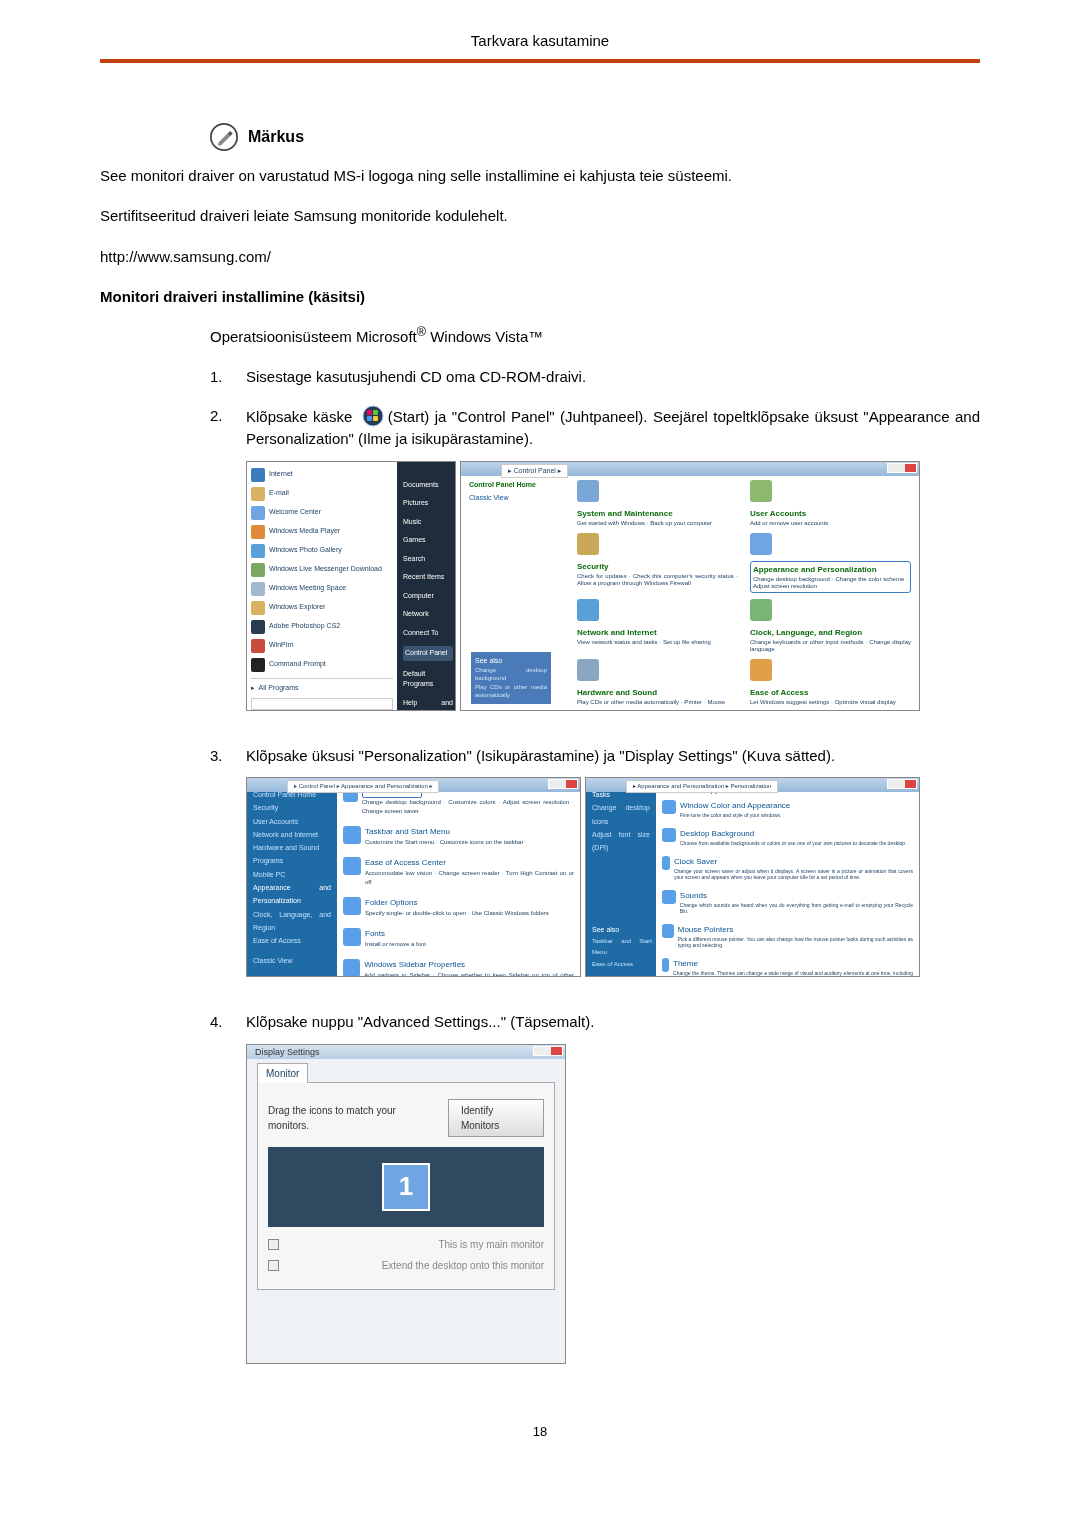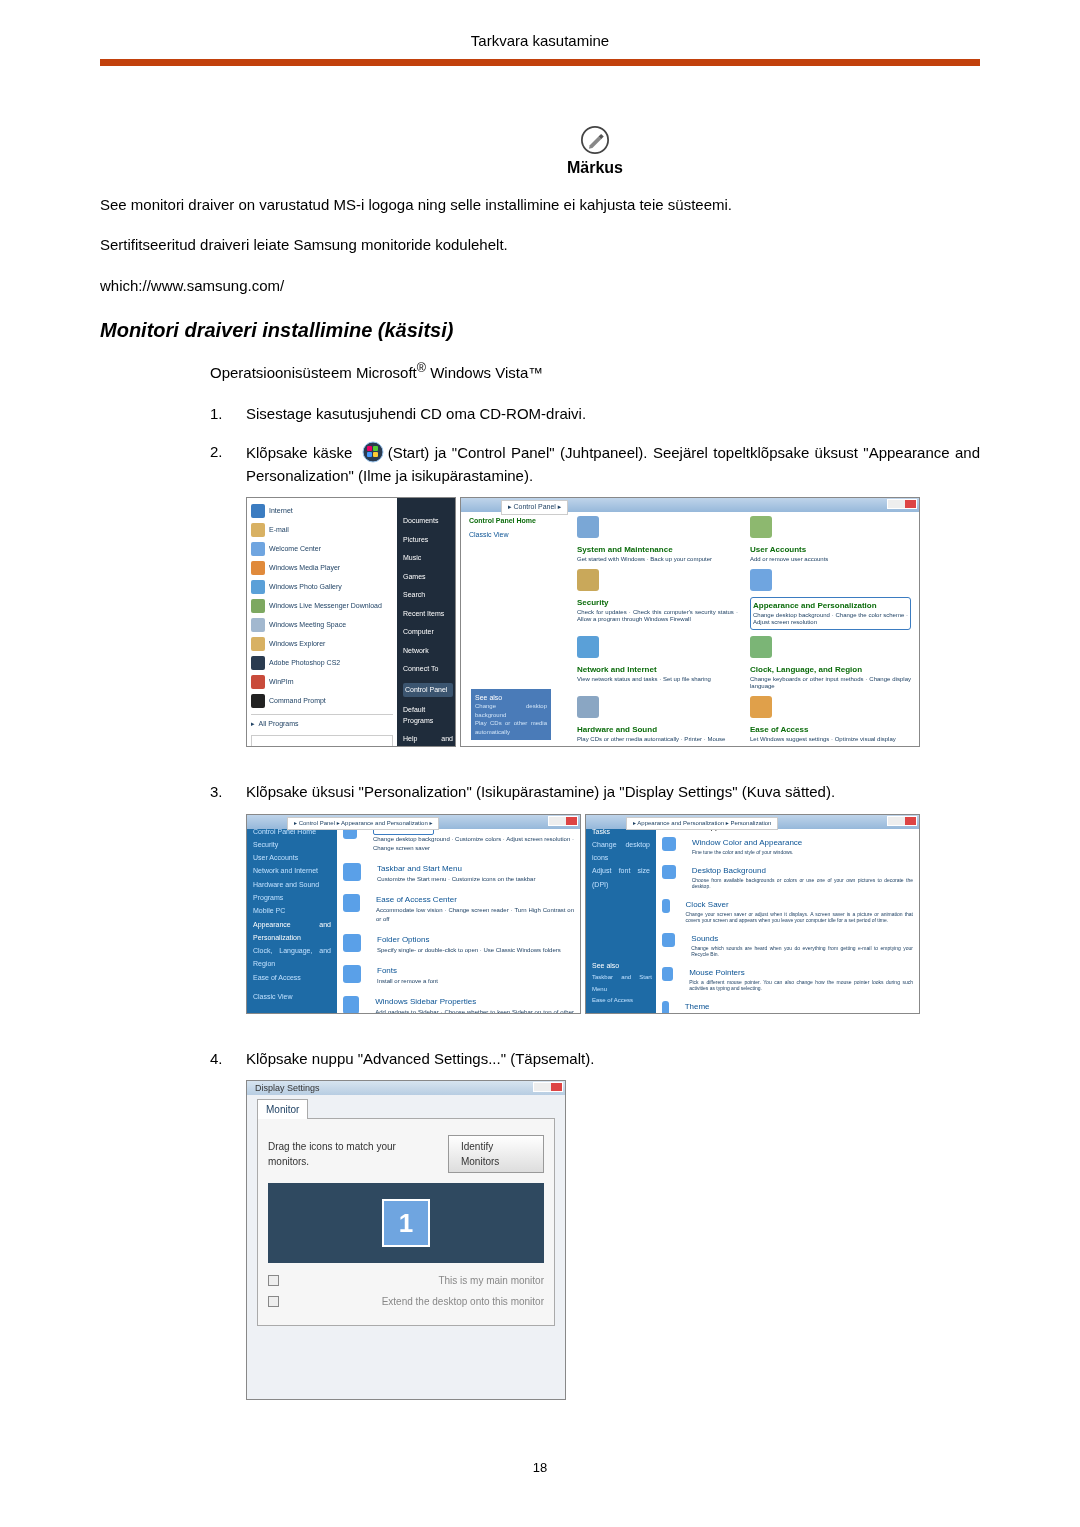--- a/index.html
+++ b/index.html
@@ -8,37 +8,36 @@
       font-size: 15px;
       color: #000;
       background: #fff;
       width: 1080px;
       margin: 0 auto;
       padding: 0 100px 40px 100px;
       line-height: 1.5;
     }
     .header-area {
       text-align: center;
-      border-bottom: 7px solid #c2410c;
+      border-bottom: 4px solid #c2410c;
       padding: 30px 0 6px 0;
       margin-bottom: 60px;
     }
     .header-title { font-size: 15px; }
     .markus-row {
       display: flex;
       align-items: center;
-      gap: 2px;
+      gap: 10px;
       margin-left: 110px;
       margin-bottom: 14px;
-      flex-direction: column;
     }
     .markus-icon svg { width: 28px; height: 28px; display: block; }
     .markus-label { font-weight: bold; font-size: 16px; }
     .indented-para { margin-bottom: 18px; }
-    .section-heading { font-size: 20px; font-weight: bold; margin: 12px 0 14px 0; font-style: italic; }
+    .section-heading { font-size: 15px; font-weight: bold; margin: 12px 0 14px 0; }
     .sub-line { margin-left: 110px; margin-bottom: 18px; }
     ol.steps { list-style: none; margin-left: 110px; }
     ol.steps > li { display: flex; gap: 22px; margin-bottom: 16px; }
     .step-num { min-width: 14px; }
     .step-body { flex: 1; }
     .inline-icon {
       display: inline-block;
       width: 22px; height: 22px;
       vertical-align: -5px;
       margin: 0 4px;
@@ -83,21 +82,21 @@
     .cp-left .cp-link { margin-bottom: 4px; }
     .cp-grid { flex: 1; display: grid; grid-template-columns: 1fr 1fr; gap: 6px 12px; }
     .cp-item { display: flex; gap: 6px; flex-direction: column; }
     .cp-icon { width: 22px; height: 22px; border-radius: 3px; }
     .cp-txt { flex: 1; }
     .cp-h { color: #0c6c0c; font-weight: bold; font-size: 8px; }
     .cp-s { color: #246; font-size: 6px; line-height: 1.2; }
     .personalize-body { display: flex; height: 100%; }
     .pz-side { width: 90px; background: #1e6ba6; color: #bfe0ff; padding: 10px 6px; font-size: 7px; line-height: 1.9; }
     .pz-main { flex: 1; padding: 6px; color: #246; font-size: 7px; }
-    .pz-row { display: flex; gap: 16px; margin-bottom: 10px; }
+    .pz-row { display: flex; gap: 4px; margin-bottom: 10px; }
     .pz-icon { width: 18px; height: 18px; background: #5aa0e8; border-radius: 3px; }
     .pz-h { color: #0b5394; font-size: 8px; }
     .ds-body { padding: 18px 10px 10px 10px; height: 100%; }
     .ds-tab { display: inline-block; border: 1px solid #aaa; border-bottom: none; background: #fff; padding: 2px 8px; font-size: 10px; margin-bottom: -1px; position: relative; z-index: 1;}
     .ds-panel { border: 1px solid #aaa; background: #f6f6f6; padding: 10px; }
     .ds-monitor-area { background: #2f4960; height: 80px; display: flex; align-items: center; justify-content: center; margin: 10px 0; }
     .ds-monitor { width: 48px; height: 48px; background: #6fa5e0; display: flex; align-items: center; justify-content: center; color: #fff; font-size: 26px; font-weight: bold; border: 2px solid #fff; }
     .ds-row { display: flex; align-items: center; gap: 8px; margin: 6px 0; font-size: 10px; color: #333; }
     .ds-combo { flex: 1; border: 1px solid #999; background: #fff; padding: 2px 4px; font-size: 9px; }
     .ds-chk { width: 11px; height: 11px; border: 1px solid #888; display: inline-block; margin-right: 5px; background: #eee; }
@@ -120,21 +119,21 @@
       <circle cx="16" cy="16" r="15" fill="none" stroke="#444" stroke-width="2"></circle>
       <path d="M10 22 L20 12 L23 15 L13 25 L9 26 Z" fill="#888"></path>
       <path d="M20 12 L23 9 L26 12 L23 15 Z" fill="#555"></path>
     </svg>
   </span>
   <span class="markus-label">Märkus</span>
 </div>
 
 <p class="indented-para" style="text-align: justify;">See monitori draiver on varustatud MS-i logoga ning selle installimine ei kahjusta teie süsteemi.</p>
 <p class="indented-para">Sertifitseeritud draiveri leiate Samsung monitoride kodulehelt.</p>
-<p class="indented-para">which://www.samsung.com/</p>
+<p class="indented-para">http://www.samsung.com/</p>
 
 <h2 class="section-heading">Monitori draiveri installimine (käsitsi)</h2>
 
 <p class="sub-line">
   <span>Operatsioonisüsteem Microsoft</span><sup>®</sup><span> Windows Vista™</span>
 </p>
 
 <ol class="steps">
 
   <li>

